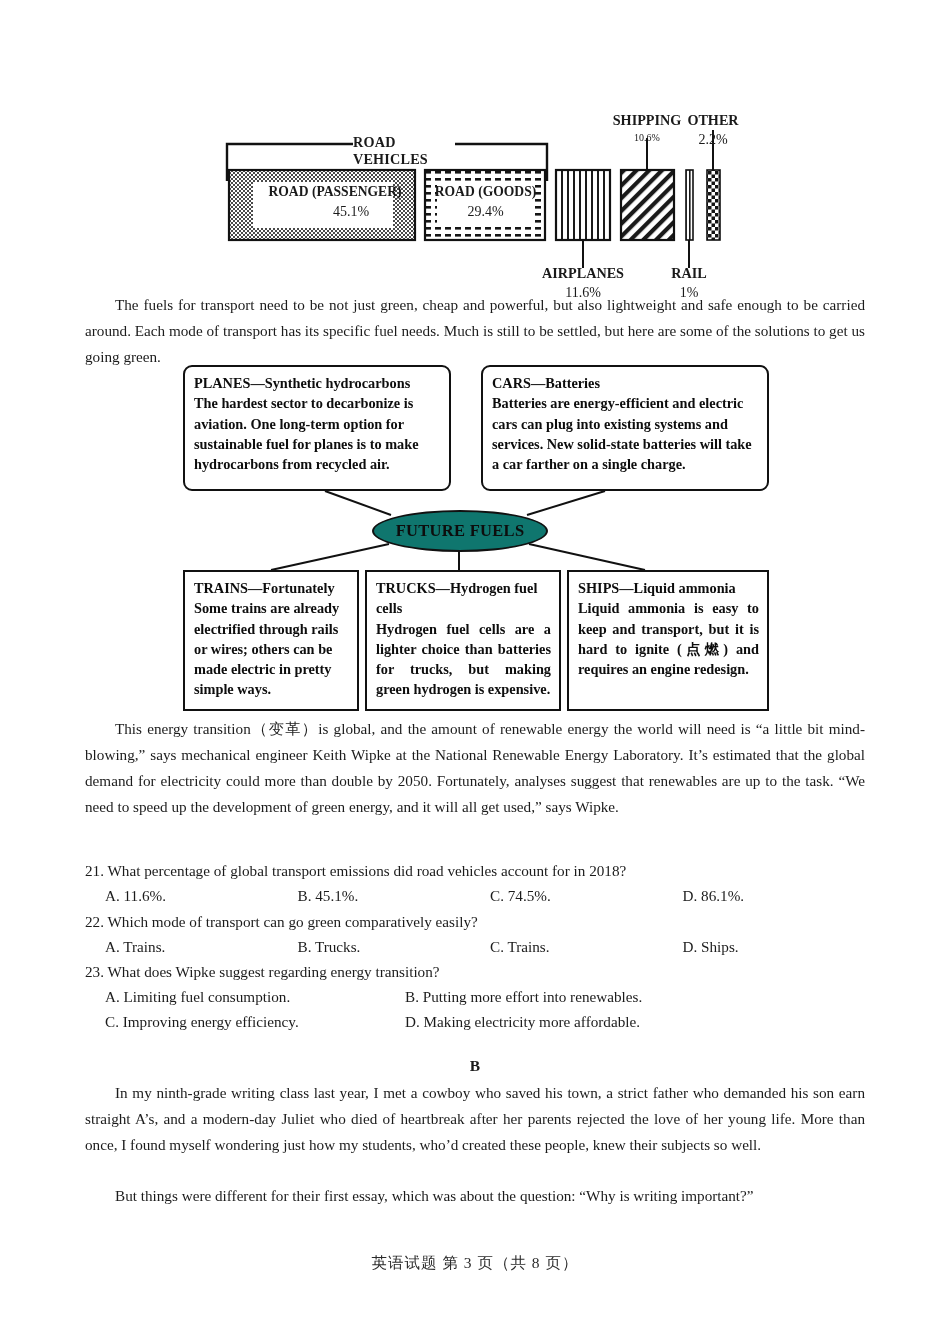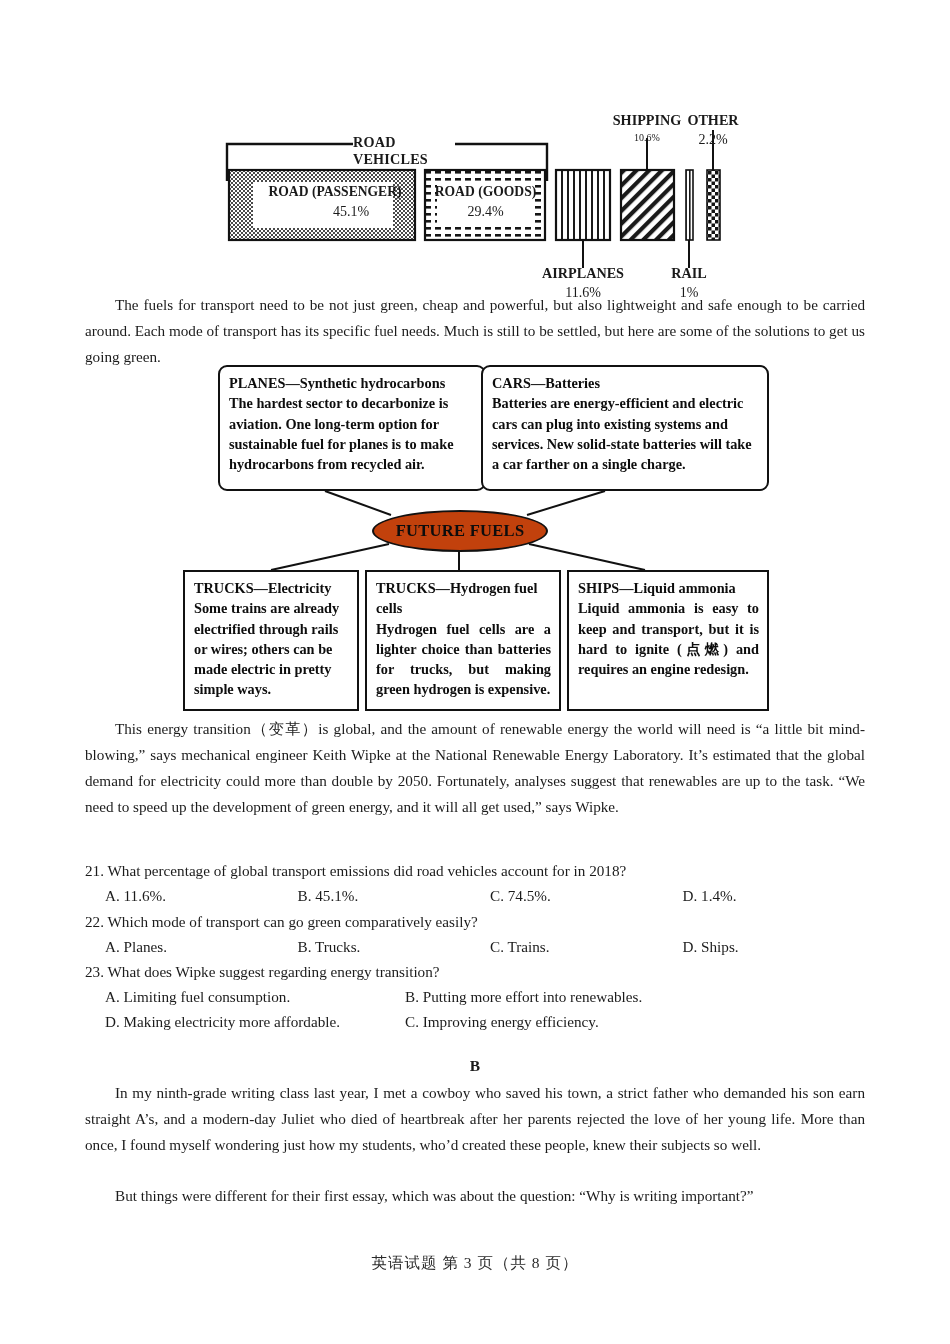--- a/index.html
+++ b/index.html
@@ -65,33 +65,33 @@
     font-weight: bold;
     font-size: 14.3px;
     line-height: 20.3px;
     color: #0d0d0d;
   }
   .fbox.rounded { border-radius: 9px; }
   .fbox .hd { display: block; }
   .fbox .bd { display: block; }
   .fbox.just .bd { text-align: justify; }
 
-  .box-planes { left: 8px;   top: 5px;   width: 268px; height: 126px; margin-left: 35px; }
+  .box-planes { left: 8px;   top: 5px;   width: 268px; height: 126px; }
   .box-cars   { left: 306px; top: 5px;   width: 288px; height: 126px; }
   .box-trains { left: 8px;   top: 210px; width: 176px; height: 141px; }
   .box-trucks { left: 190px; top: 210px; width: 196px; height: 141px; }
   .box-ships  { left: 392px; top: 210px; width: 202px; height: 141px; }
 
   .oval {
     position: absolute;
     left: 197px; top: 150px;
     width: 172px; height: 38px;
     border: 2.3px solid #111;
     border-radius: 50%;
-    background: #c2410c;
+    background: #0f766e;
     display: flex;
     align-items: center;
     justify-content: center;
     font-weight: bold;
     font-size: 16.5px;
     letter-spacing: 0.3px;
     color: #0d0d0d;
   }
 
   
@@ -230,21 +230,21 @@
     <div class="fbox rounded box-cars">
       <span class="hd">CARS—Batteries</span>
       <span class="bd">Batteries are energy-efficient and electric cars can plug into existing systems and services. New solid-state batteries will take a car farther on a single charge.</span>
     </div>
 
     <div class="oval">
       <span>FUTURE FUELS</span>
     </div>
 
     <div class="fbox box-trains">
-      <span class="hd">TRUCKS—Electricity</span>
+      <span class="hd">TRAINS—Fortunately</span>
       <span class="bd">Some trains are already electrified through rails or wires; others can be made electric in pretty simple ways.</span>
     </div>
 
     <div class="fbox box-trucks just">
       <span class="hd">TRUCKS—Hydrogen fuel cells</span>
       <span class="bd">Hydrogen fuel cells are a lighter choice than batteries for trucks, but making green hydrogen is expensive.</span>
     </div>
 
     <div class="fbox box-ships just">
       <span class="hd">SHIPS—Liquid ammonia</span>
@@ -253,43 +253,43 @@
   </div>
 
   <div class="para p2"><span class="indent"></span><span>This energy transition（变革）is global, and the amount of renewable energy the world will need is “a little bit mind-blowing,” says mechanical engineer Keith Wipke at the National Renewable Energy Laboratory. It’s estimated that the global demand for electricity could more than double by 2050. Fortunately, analyses suggest that renewables are up to the task. “We need to speed up the development of green energy, and it will all get used,” says Wipke.</span></div>
 
   <div class="qblock" style="top:858px;">
     <div class="q">21. What percentage of global transport emissions did road vehicles account for in 2018?</div>
     <div class="opts four">
       <div>A. 11.6%.</div>
       <div>B. 45.1%.</div>
       <div>C. 74.5%.</div>
-      <div>D. 1.4%.</div>
+      <div>D. 86.1%.</div>
     </div>
   </div>
 
   <div class="qblock" style="top:909px;">
     <div class="q">22. Which mode of transport can go green comparatively easily?</div>
     <div class="opts four">
-      <div>A. Planes.</div>
+      <div>A. Trains.</div>
       <div>B. Trucks.</div>
       <div>C. Trains.</div>
       <div>D. Ships.</div>
     </div>
   </div>
 
   <div class="qblock" style="top:959px;">
     <div class="q">23. What does Wipke suggest regarding energy transition?</div>
     <div class="opts two">
       <div>A. Limiting fuel consumption.</div>
       <div>B. Putting more effort into renewables.</div>
     </div>
     <div class="opts two">
+      <div>C. Improving energy efficiency.</div>
       <div>D. Making electricity more affordable.</div>
-      <div>C. Improving energy efficiency.</div>
     </div>
   </div>
 
   <div class="section-letter" style="top:1057px;">B</div>
 
   <div class="para p3"><span class="indent"></span><span>In my ninth-grade writing class last year, I met a cowboy who saved his town, a strict father who demanded his son earn straight A’s, and a modern-day Juliet who died of heartbreak after her parents rejected the love of her young life. More than once, I found myself wondering just how my students, who’d created these people, knew their subjects so well.</span></div>
 
   <div class="para p4"><span class="indent"></span><span>But things were different for their first essay, which was about the question: “Why is writing important?”</span></div>
 
   <div class="footer">英语试题  第 3 页（共 8 页）</div>

